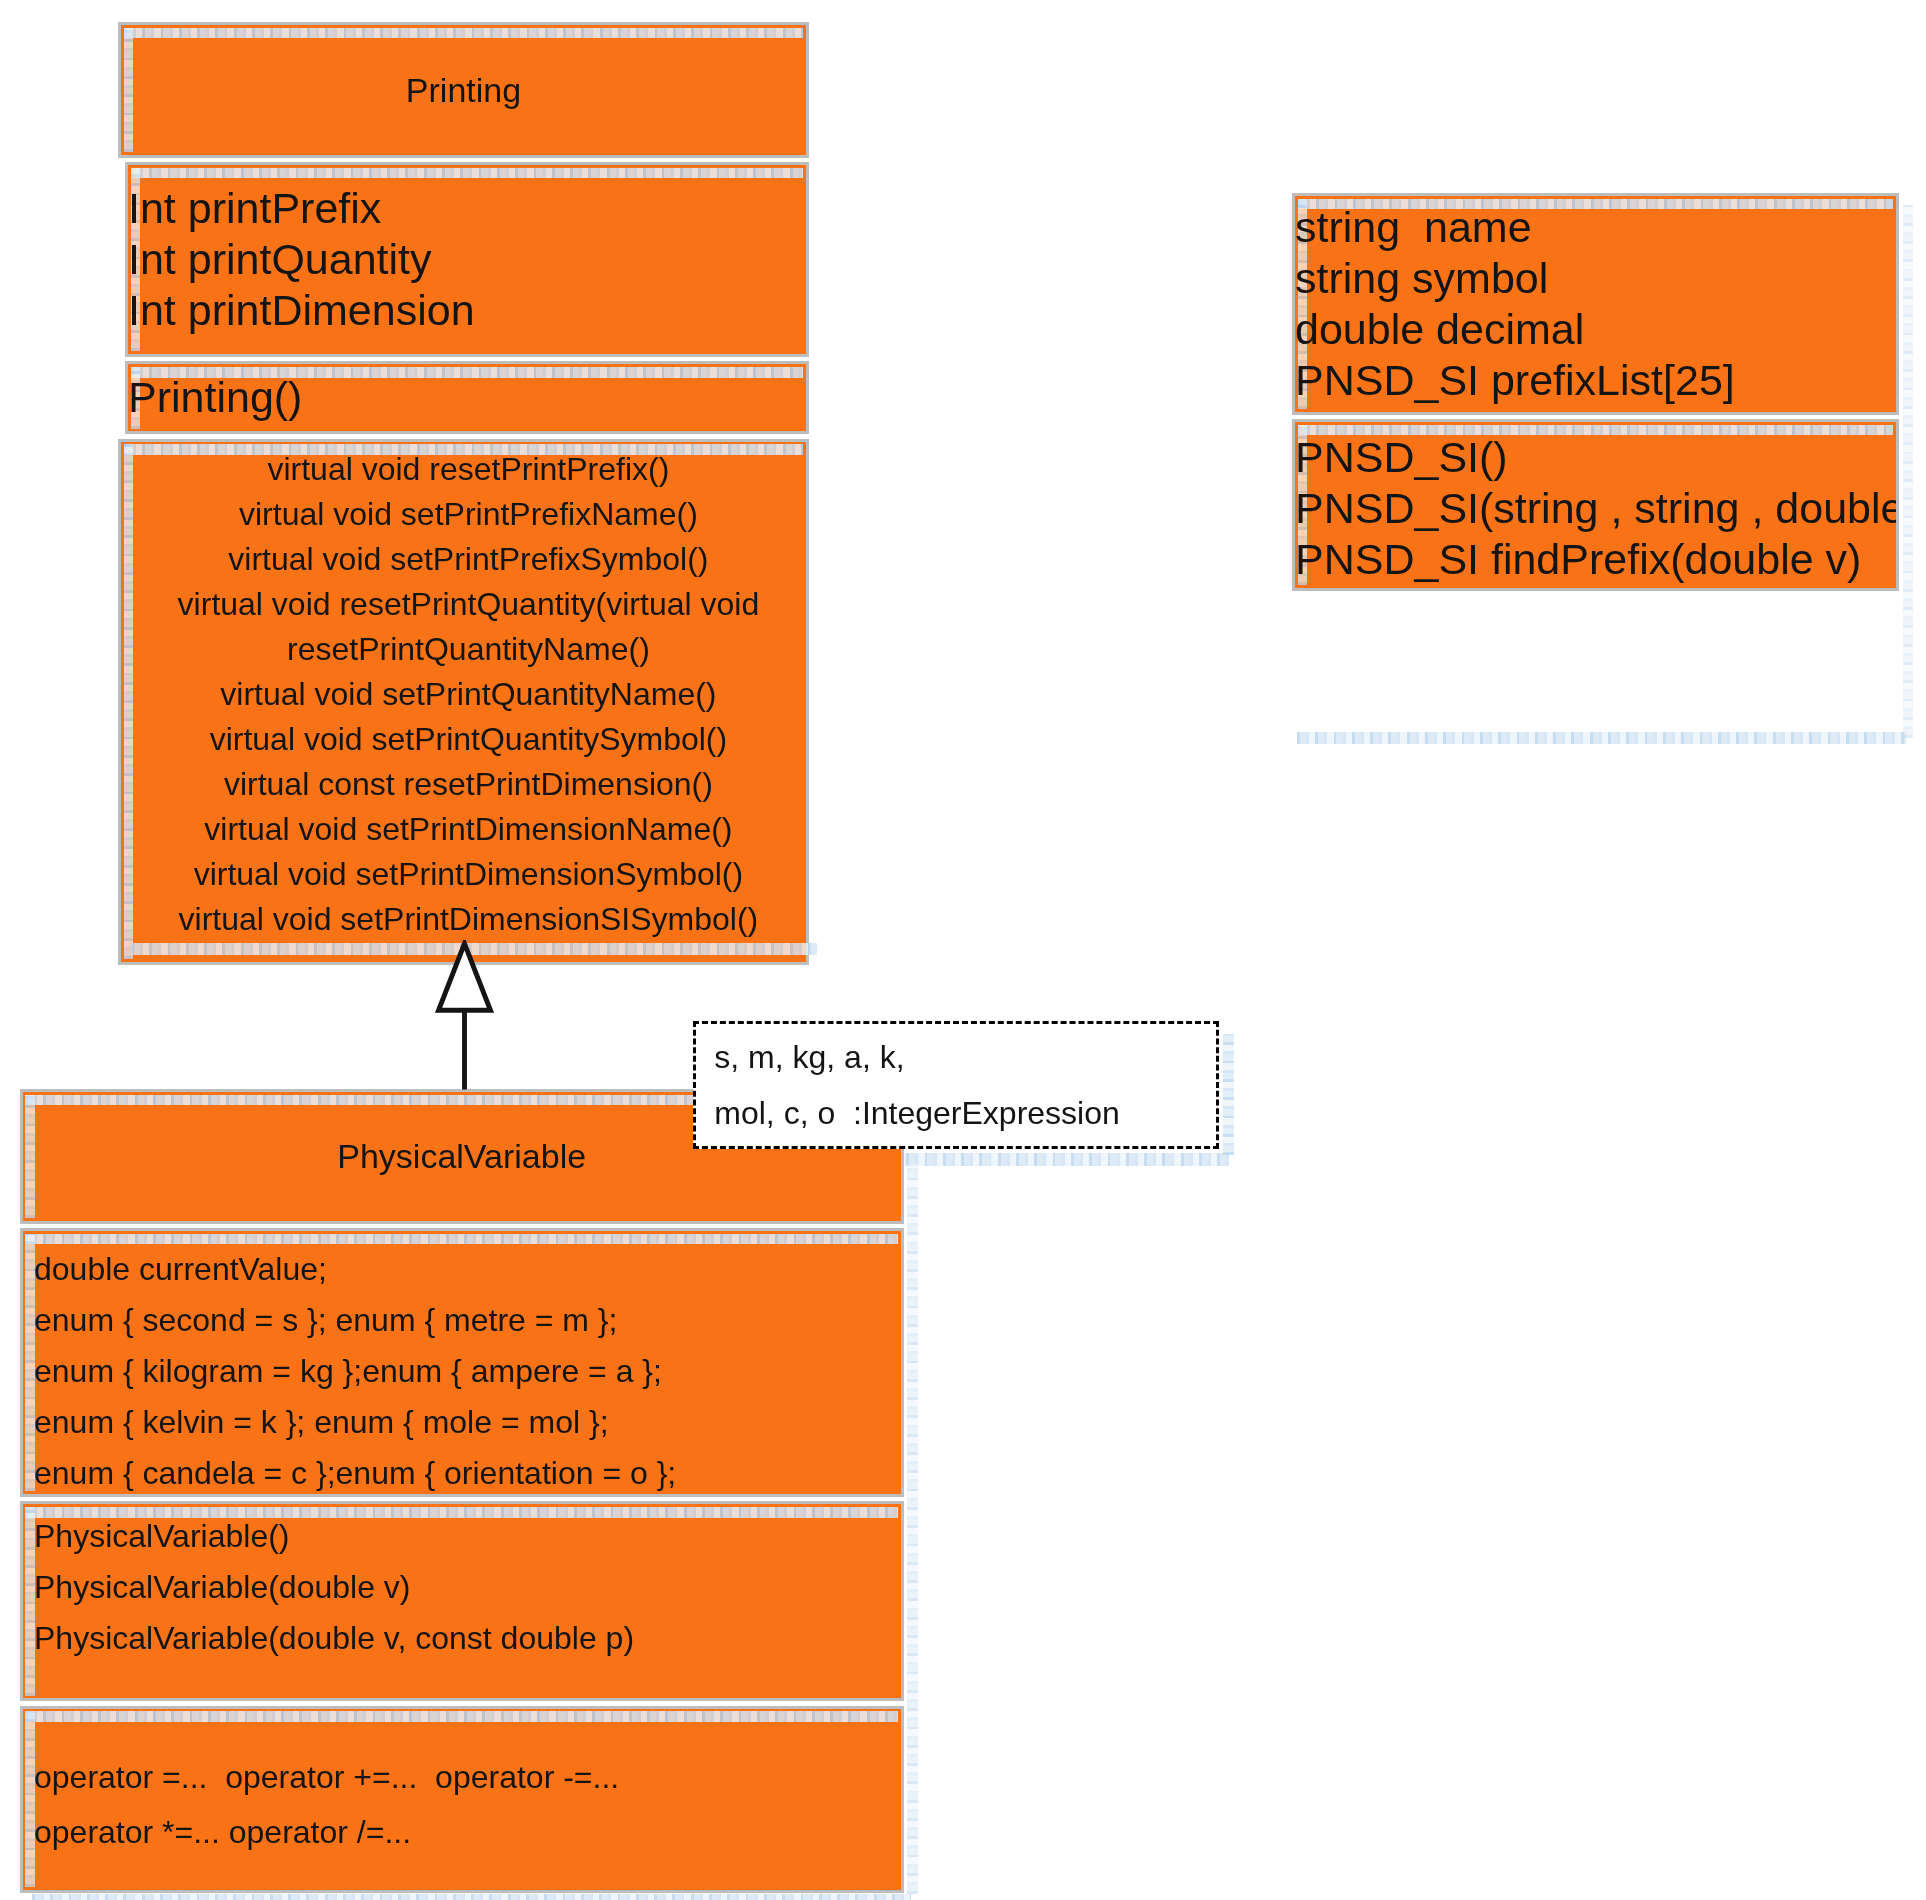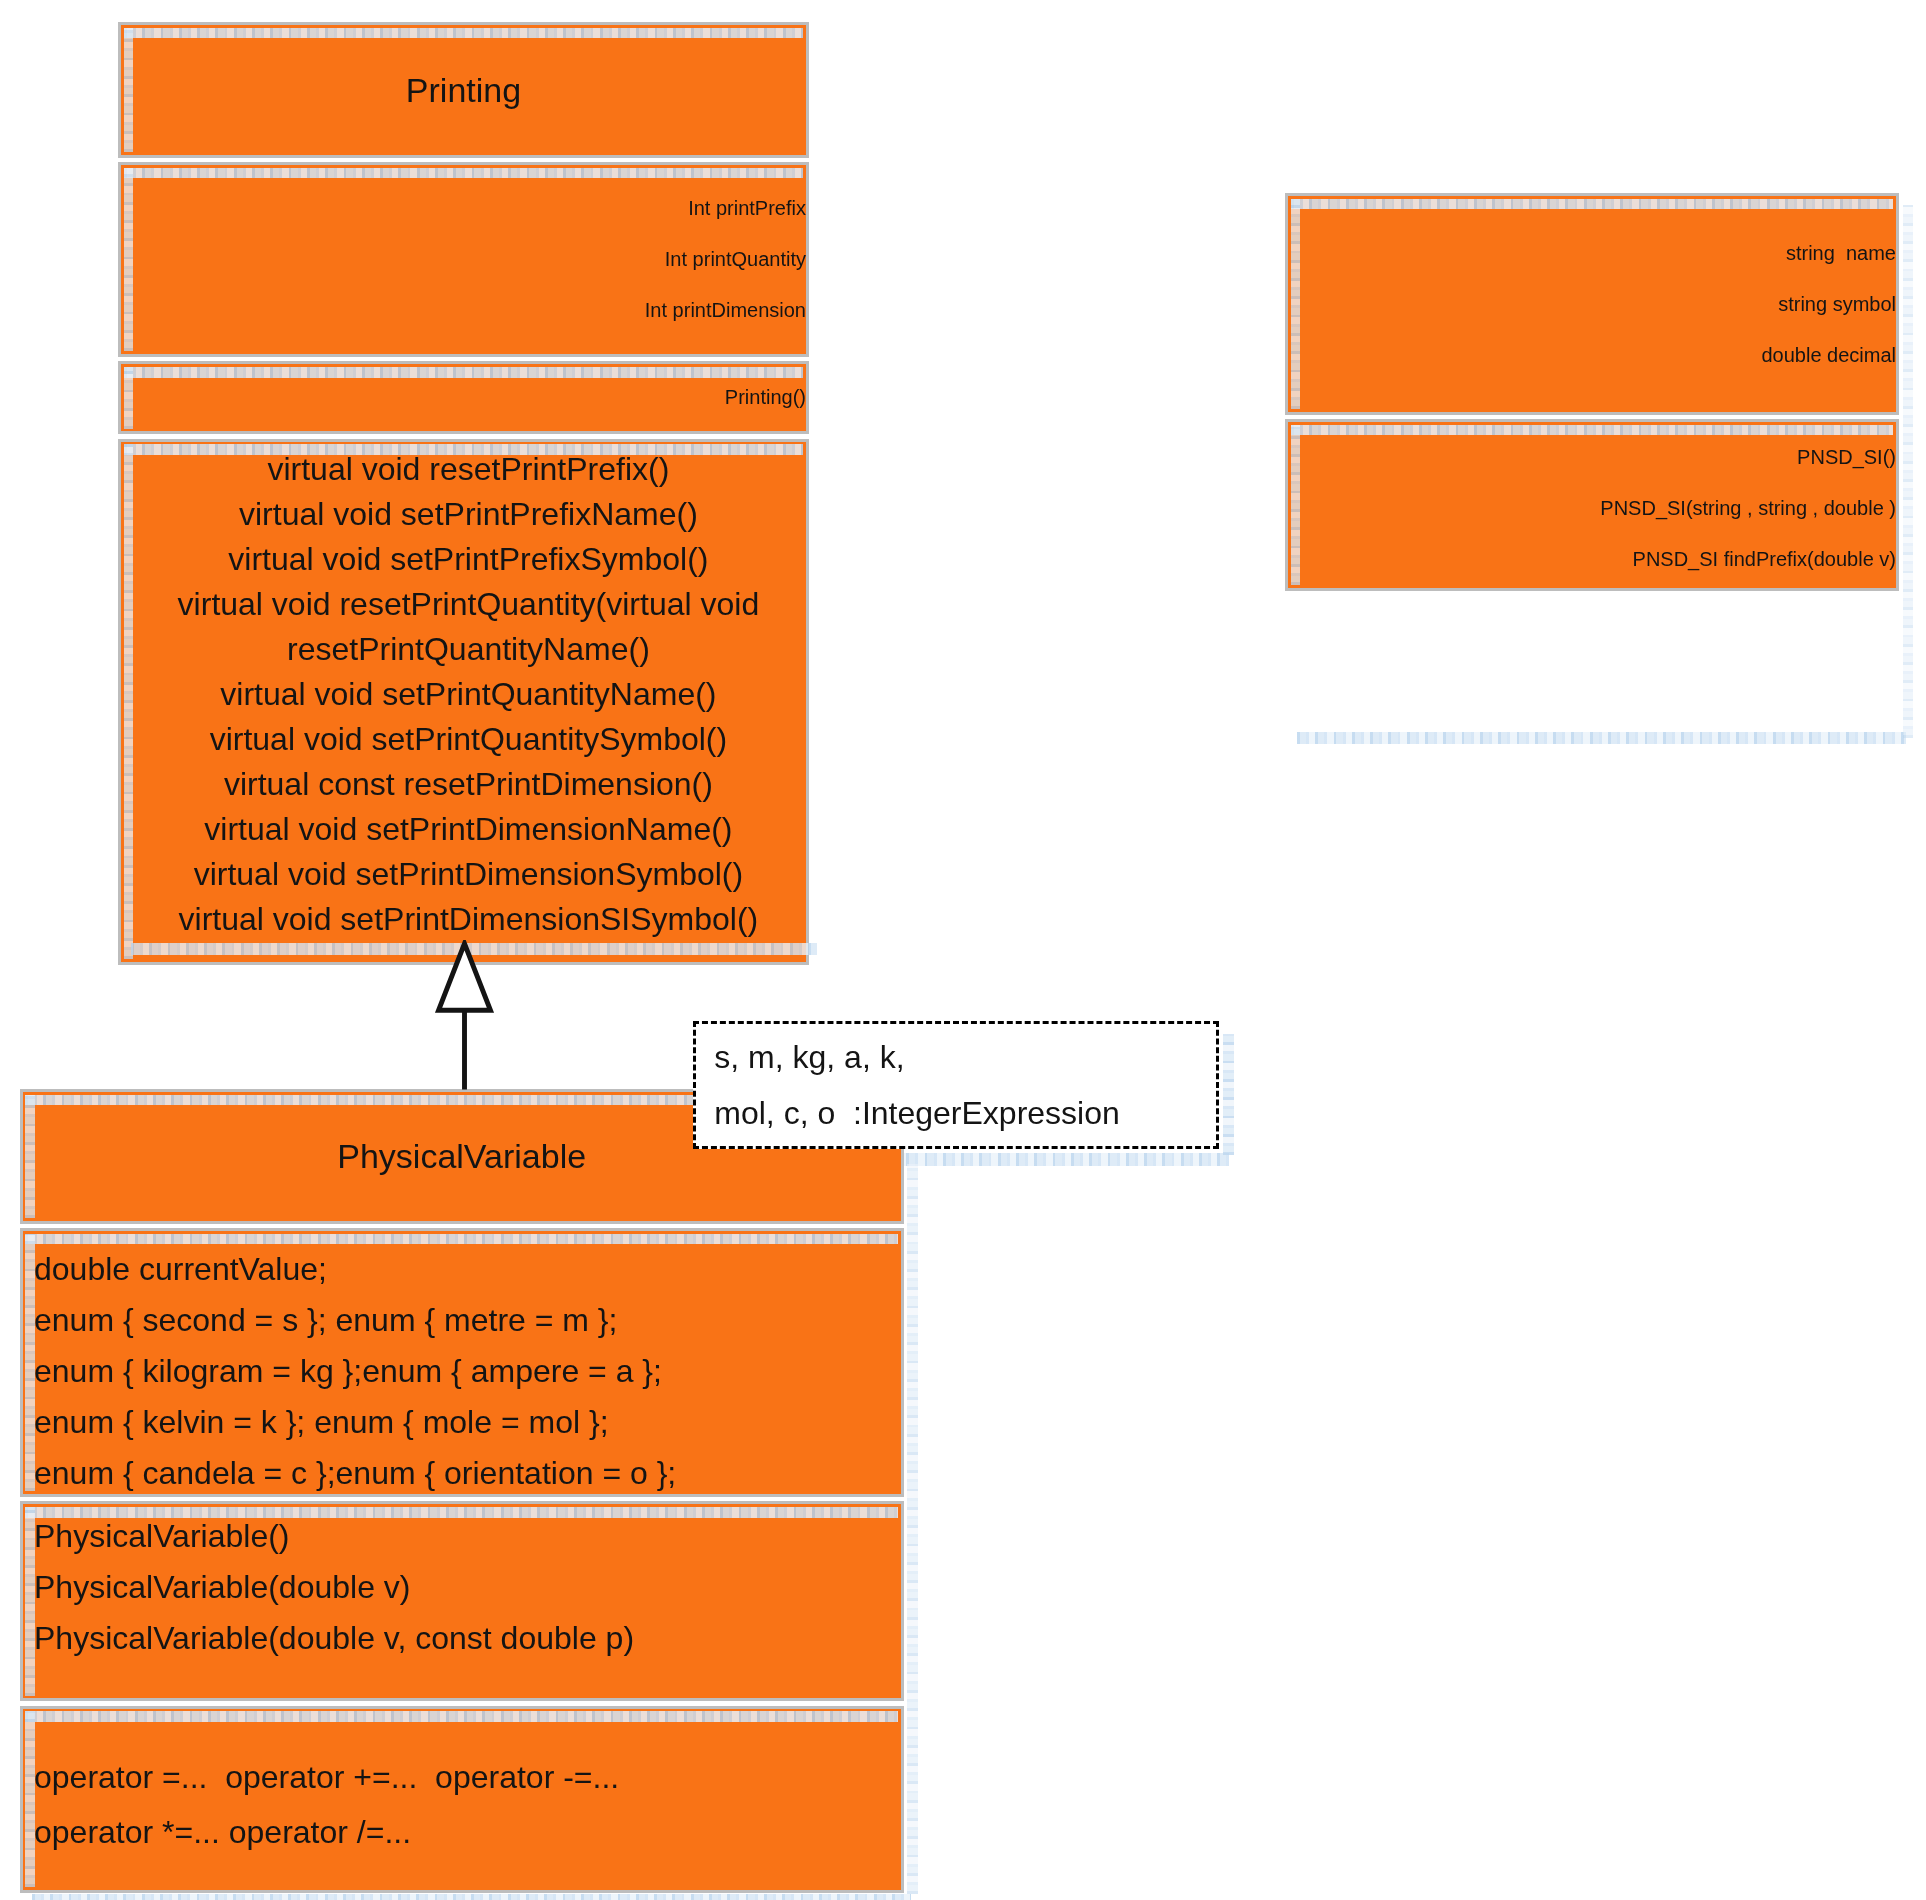--- a/index.html
+++ b/index.html
@@ -24,22 +24,22 @@
   .comp::after{
     content:"";position:absolute;left:2.8px;top:2.8px;bottom:2.8px;width:9.1px;
     background-image:
       repeating-linear-gradient(0deg, rgba(150,190,228,0.45) 0 2.8px, rgba(255,255,255,0) 2.8px 9.1px,
         rgba(176,208,238,0.50) 9.1px 12px, rgba(255,255,255,0) 12px 18.3px),
       repeating-linear-gradient(0deg, #dcebf7 0 9.1px, #eef4fb 9.1px 18.3px);
     opacity:.75;
   }
   .titlecomp{display:flex;align-items:center;justify-content:center;
     font-size:34px;letter-spacing:0px;}
-  .centercomp{display:flex;flex-direction:column;align-items:flex-end;justify-content:center;
-    font-size:20px;line-height:51px;text-align:center;}
+  .centercomp{display:flex;flex-direction:column;align-items:flex-start;justify-content:center;
+    font-size:43px;line-height:51px;text-align:center;margin-left:7px;}
   .leftcomp{font-size:32px;text-align:left;}
   .line{white-space:pre;position:relative;z-index:2;}
   
   .shadow{
     position:absolute;
     background-image:
       repeating-linear-gradient(90deg, rgba(150,190,228,0.45) 0 2.8px, rgba(255,255,255,0) 2.8px 9.1px,
         rgba(176,208,238,0.50) 9.1px 12px, rgba(255,255,255,0) 12px 18.3px),
       repeating-linear-gradient(90deg, #d7e7f6 0 9.1px, #ebf3fb 9.1px 18.3px);
     opacity:.8;
@@ -87,20 +87,21 @@
     <div class="line">virtual void setPrintDimensionSISymbol()</div>
   </div>
 </div>
 <div class="shadow" style="left:131px;top:943px;width:686px;height:12px;"></div>
 
 <div class="box" style="left:1285px;top:193px;width:614px;">
   <div class="comp centercomp" style="height:222px;">
     <div class="line">string  name</div>
     <div class="line">string symbol</div>
     <div class="line">double decimal</div>
+    <div class="line">PNSD_SI prefixList[25]</div>
   </div>
   <div class="comp centercomp" style="height:172px;justify-content:flex-start;padding-top:9.8px;">
     <div class="line">PNSD_SI()</div>
     <div class="line">PNSD_SI(string , string , double )</div>
     <div class="line">PNSD_SI findPrefix(double v)</div>
   </div>
 </div>
 <div class="shadow" style="left:1297px;top:732px;width:609px;height:12px;"></div>
 <div class="shadow vert" style="left:1903px;top:205px;width:9.8px;height:533px;opacity:.45;"></div>
 

